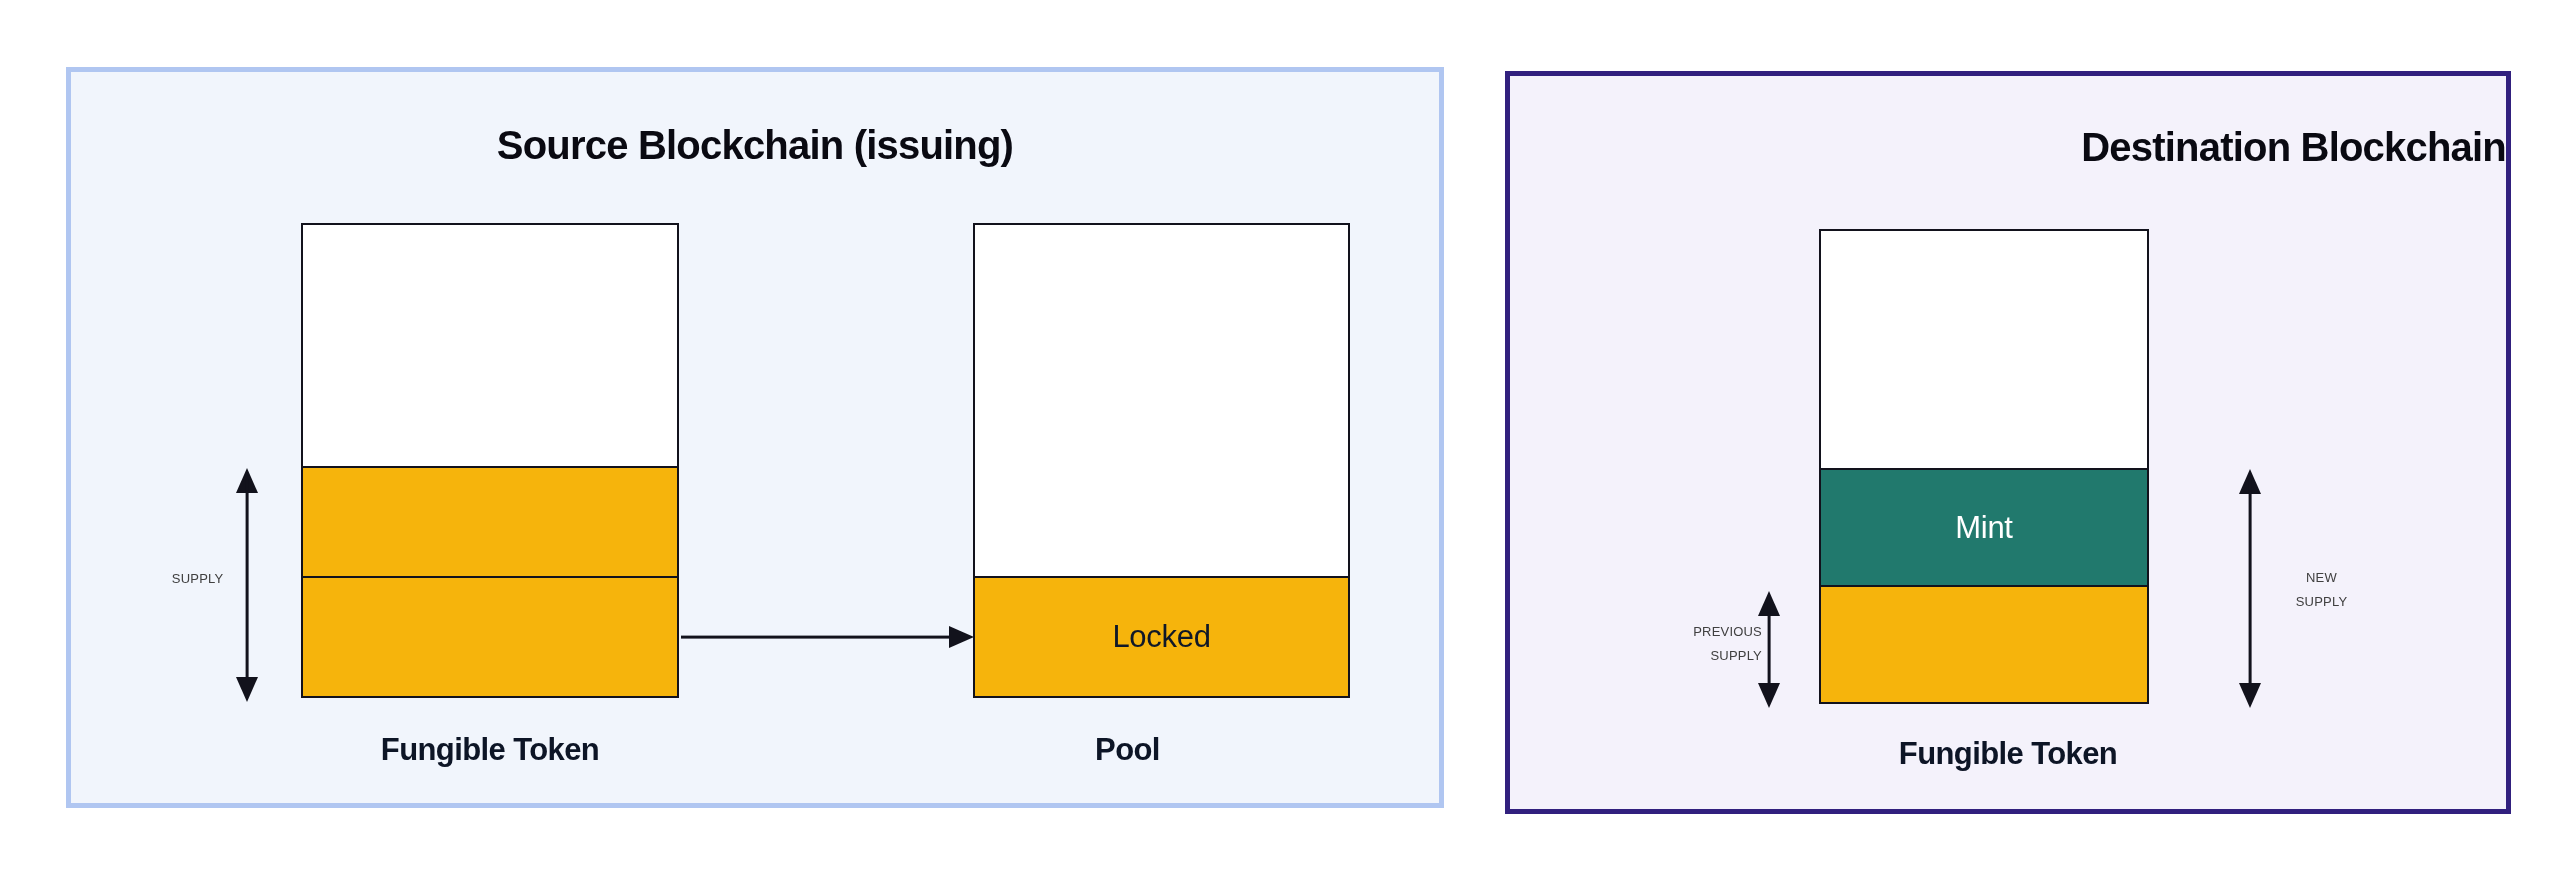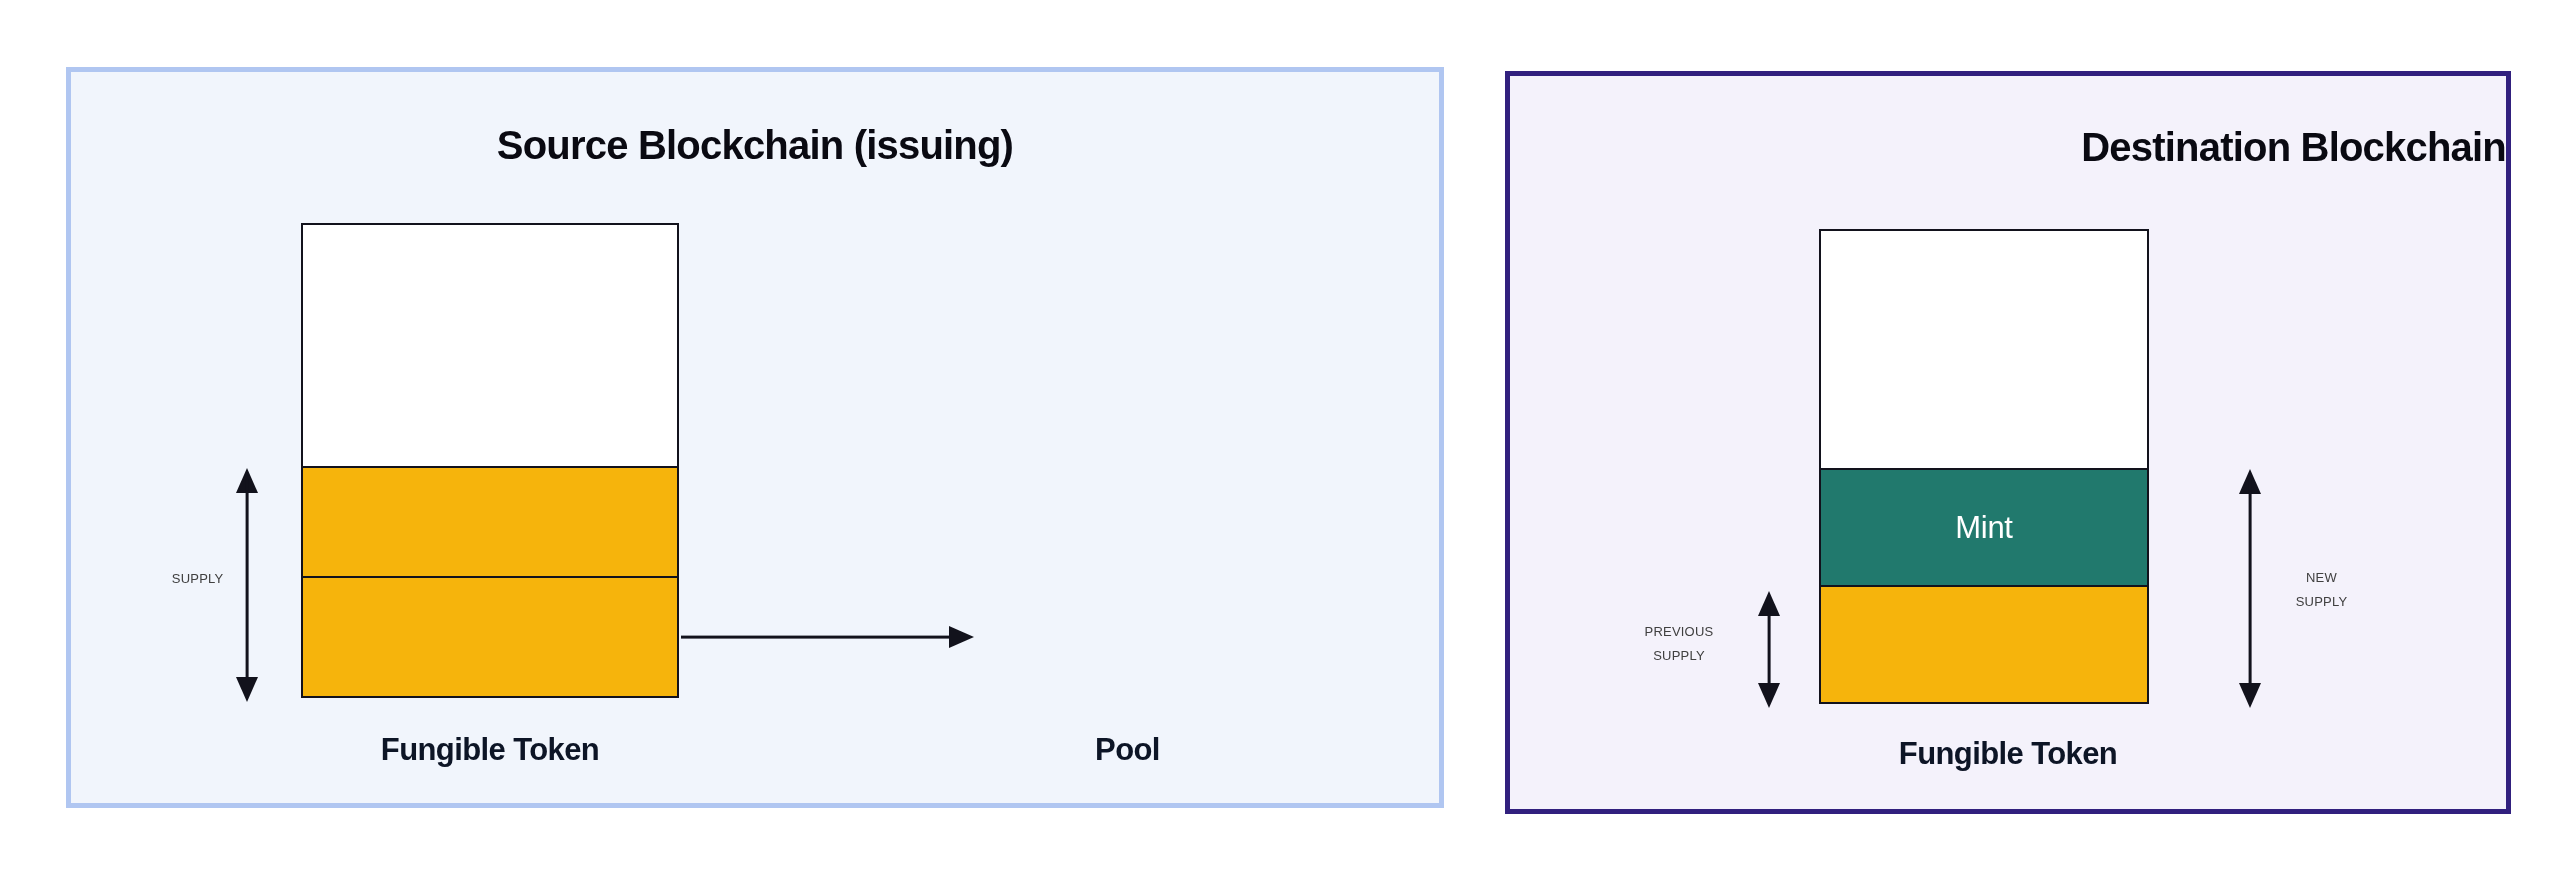--- a/index.html
+++ b/index.html
@@ -108,20 +108,26 @@
     </div>
     <div class="side-label" style="left:14.4px; width:138px; top:495px; text-align:right;">SUPPLY</div>
 
     <div class="bar-caption" style="left:230px; width:378px; top:660px;">Fungible Token</div>
 
     <div class="h-arrow" style="left:610px; top:553px; width:293px;">
       <div class="shaft"></div>
       <div class="head-right"></div>
     </div>
 
+    <div class="bar" style="left:902px; top:151px; width:377px; height:475px;">
+      <div class="seg" style="height:351px; background:#ffffff;"></div>
+      <div class="seg lined center" style="flex: 1 1 0%; background-color: rgb(246, 180, 12);">
+        <span class="seg-label">Locked</span>
+      </div>
+    </div>
 
     <div class="bar-caption" style="left:868px; width:377px; top:660px;">Pool</div>
   </section>
 
   <section class="panel" id="dest-panel" style="background-color: rgb(244, 242, 251); border-color: rgb(49, 32, 126);">
 
     <h2 class="panel-title">Destination Blockchain</h2>
 
     <div class="bar" style="left:309px; top:153px; width:330px; height:475px;">
       <div class="seg" style="height:237px; background:#ffffff;"></div>
@@ -129,21 +135,21 @@
         <span class="seg-label on-dark">Mint</span>
       </div>
       <div class="seg lined" style="flex: 1 1 0%; background-color: rgb(246, 180, 12);"></div>
     </div>
 
     <div class="v-arrow" style="left:247px; top:515px; height:117px;">
       <div class="head-up"></div>
       <div class="shaft"></div>
       <div class="head-down"></div>
     </div>
-    <div class="side-label" style="left:86px; width:166px; top:544px; text-align:center;">
+    <div class="side-label" style="left:86px; width:166px; top:544px; text-align:right;">
       <div>PREVIOUS</div>
       <div>SUPPLY</div>
     </div>
 
     <div class="v-arrow" style="left:728px; top:393px; height:239px;">
       <div class="head-up"></div>
       <div class="shaft"></div>
       <div class="head-down"></div>
     </div>
     <div class="side-label" style="left:748px; width:127px; top:490px; text-align:center;">

